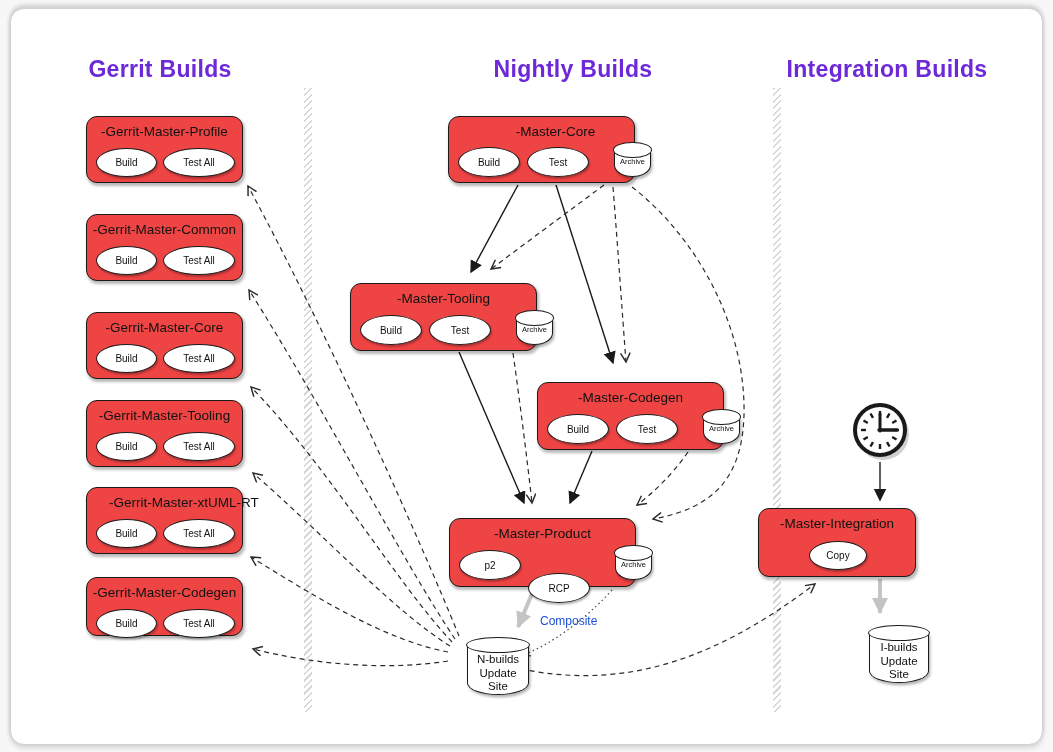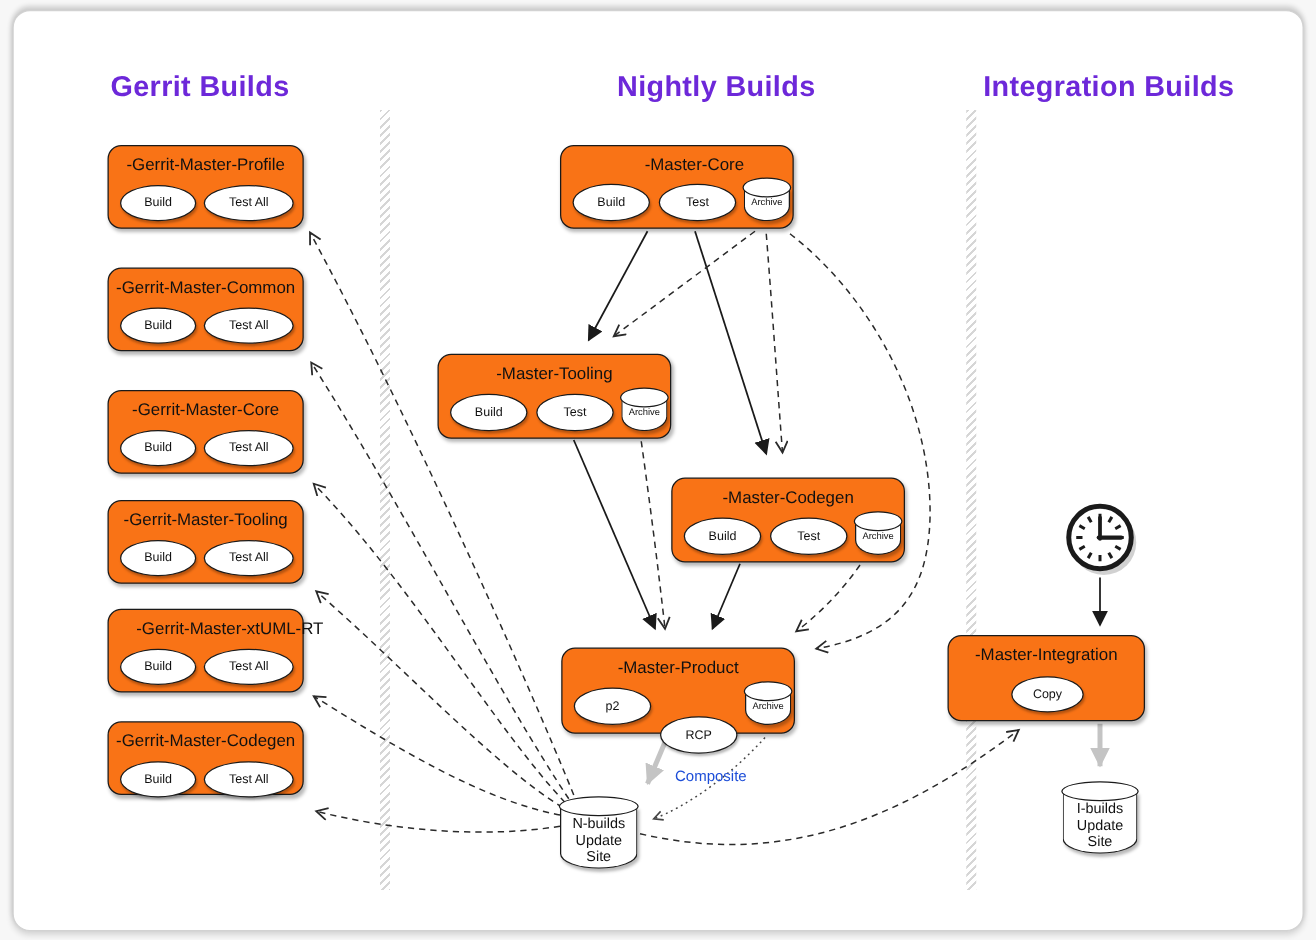--- a/index.html
+++ b/index.html
@@ -20,36 +20,37 @@
     font-weight:bold; font-size:23px; letter-spacing:.3px; color:#6d28d9;
     white-space:nowrap;
   }
   .sep {
     position:absolute; top:88px; height:624px; width:8px;
     background:repeating-linear-gradient(135deg,#d6d6d6 0px,#d6d6d6 1.6px,transparent 1.6px,transparent 4.6px);
   }
   svg.edges { position:absolute; left:0; top:0; }
   .node {
     position:absolute; box-sizing:border-box;
-    background:#f97316; border:1.4px solid #1a1a1a; border-radius:11px;
+    background:#ef4444; border:1.4px solid #1a1a1a; border-radius:11px;
     box-shadow:1.5px 2.5px 3px rgba(0,0,0,.28);
   }
   .node-title { text-align:center; margin-top:7px; font-size:13.5px; color:#111; white-space:nowrap; }
   .pill {
     position:absolute; box-sizing:border-box;
     border:1.5px solid #1a1a1a; border-radius:50%; background:#fff;
     display:flex; align-items:center; justify-content:center;
     font-size:10px; box-shadow:1px 2px 2px rgba(0,0,0,.28);
     white-space:nowrap;
   }
   .db {
     position:absolute; box-sizing:border-box; background:#fff;
     border:1.6px solid #1a1a1a; border-top:none;
     border-radius:0 0 50% 50% / 0 0 12px 12px;
     box-shadow:1.5px 2.5px 2.5px rgba(0,0,0,.28);
+    margin-left:19px;
   }
   .db::before {
     content:''; position:absolute; box-sizing:border-box;
     left:-1.6px; top:-8px; width:calc(100% + 3.2px); height:16px;
     border:1.6px solid #1a1a1a; border-radius:50%; background:#fff;
   }
   .db-text {
     position:relative; z-index:2; text-align:center; line-height:1.18;
     padding-top:8px; font-size:11.5px; color:#111;
   }

